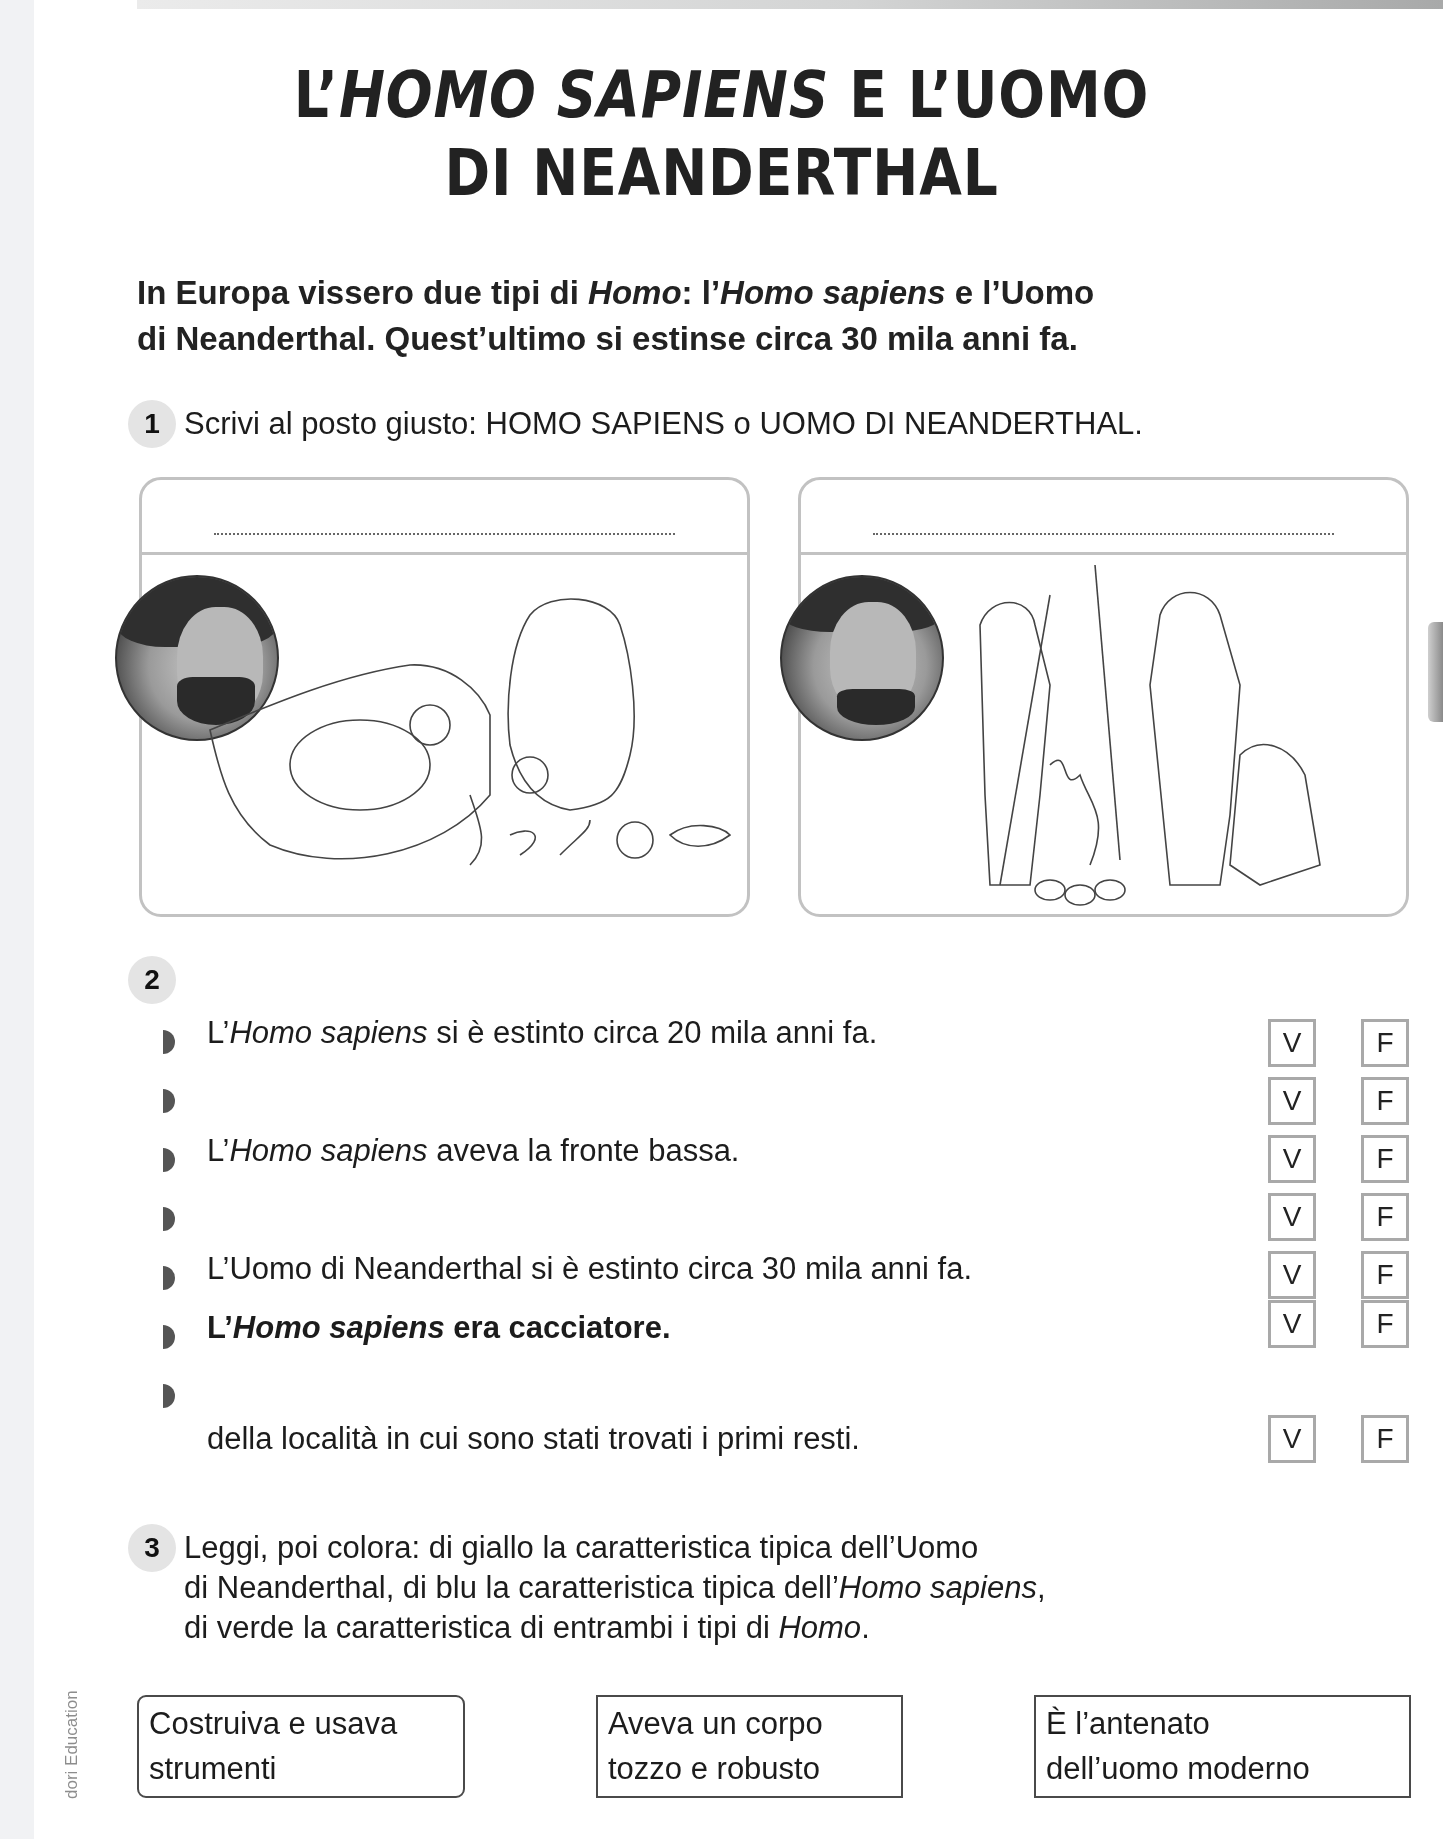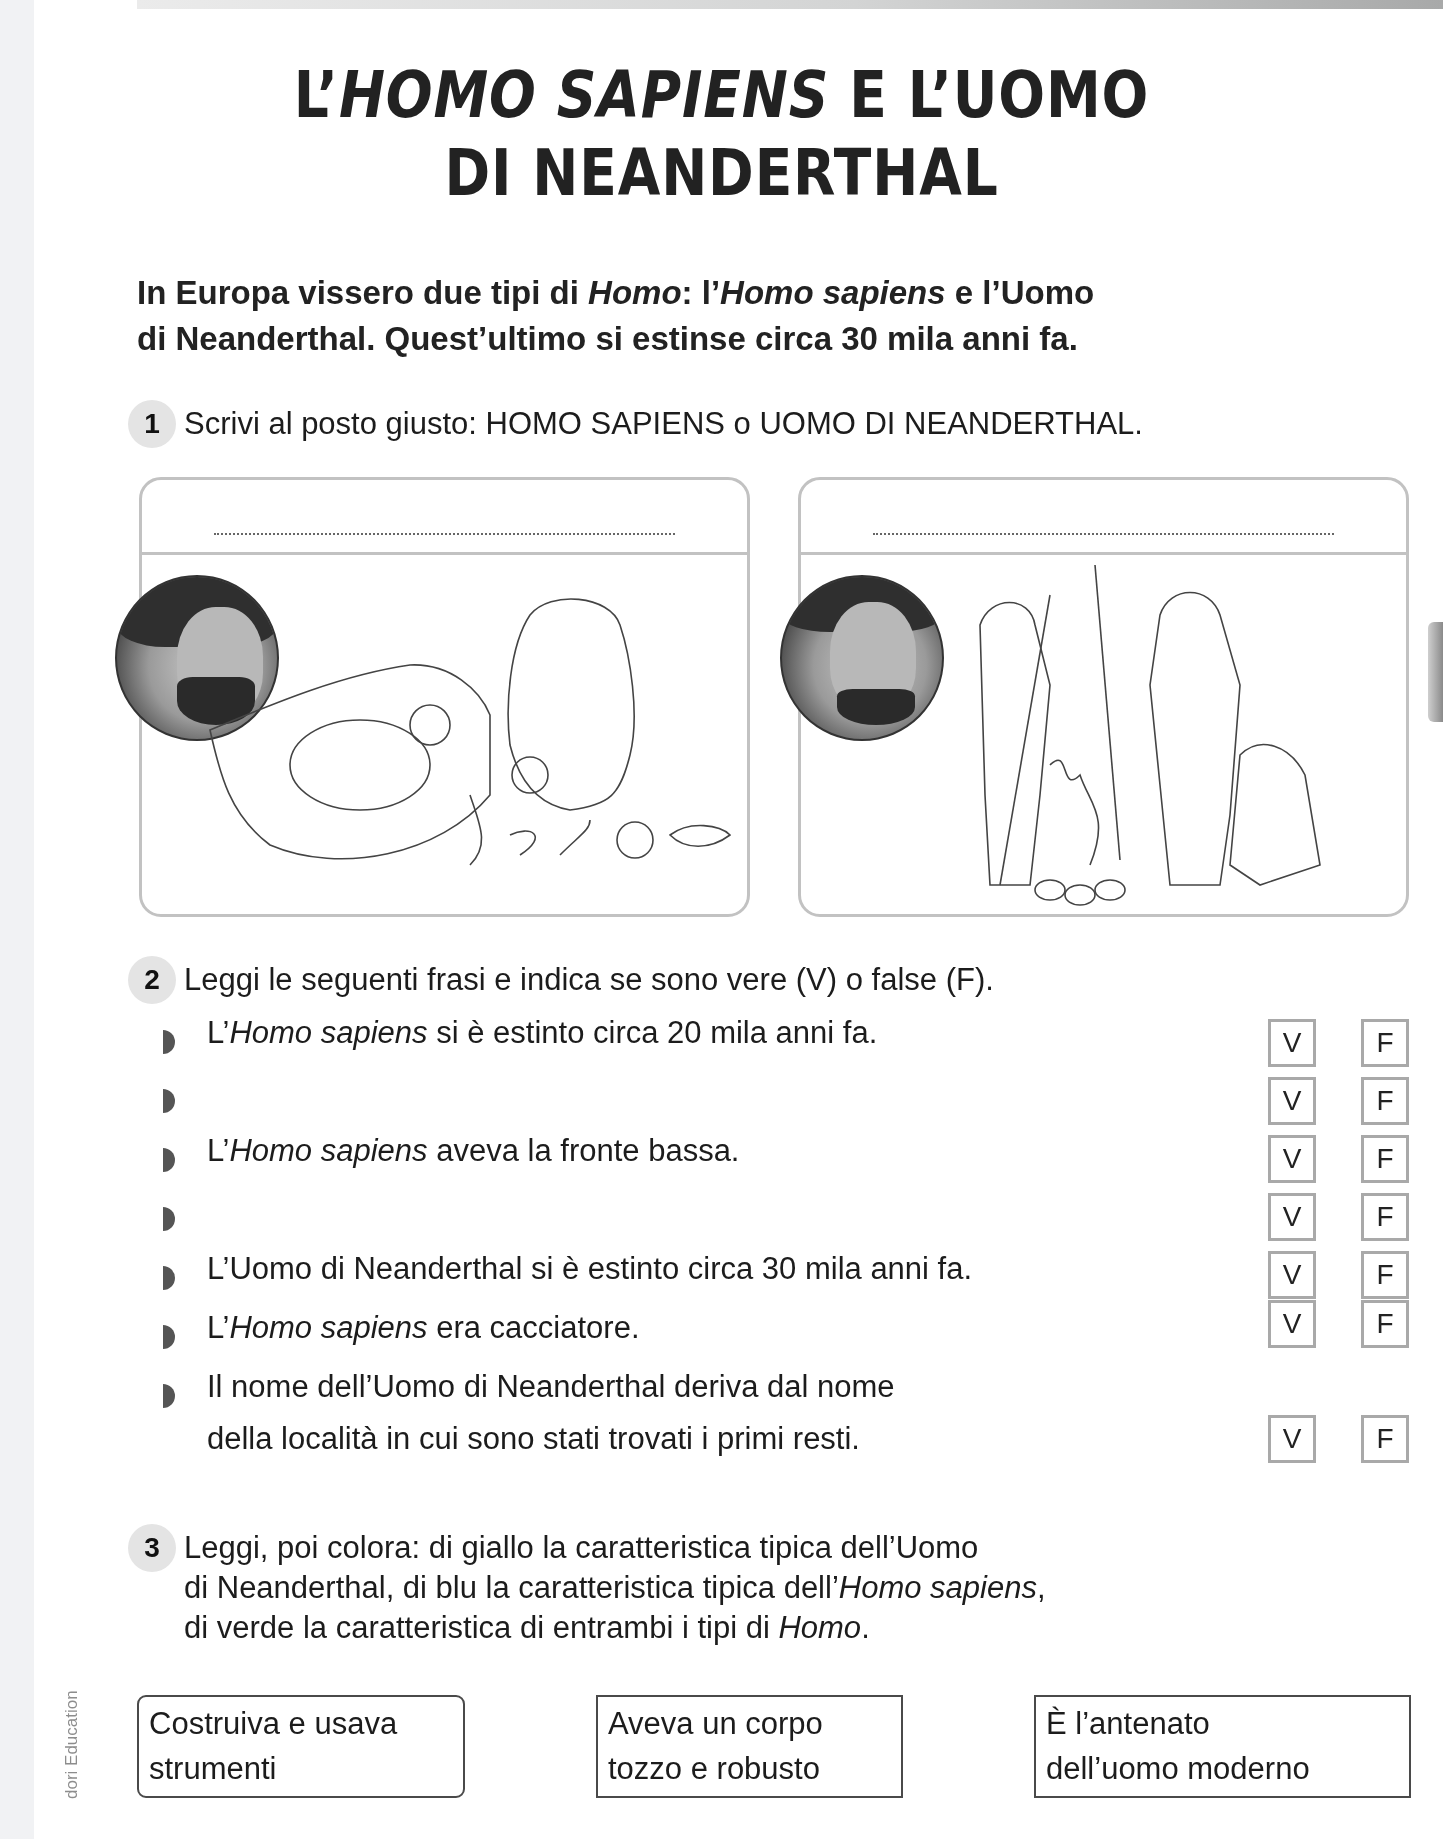--- a/index.html
+++ b/index.html
@@ -125,21 +125,20 @@
     <path d="M280 190 C300 170 330 180 345 210 L360 300 L300 320 L270 300 Z"></path>
     <path d="M90 200 C110 180 100 230 120 210 C130 240 150 250 130 300"></path>
     <ellipse cx="90" cy="325" rx="15" ry="10"></ellipse>
       <ellipse cx="120" cy="330" rx="15" ry="10"></ellipse>
       <ellipse cx="150" cy="325" rx="15" ry="10"></ellipse>
   </svg>
 </div>
 
 <div class="ex" style="left:128px; top:960px;">
   <div class="badge">2</div>
-  <div class="ex-text">Leggi le seguenti frasi e indica se sono vere (V) o false (F).</div>
 </div>
 
 <div class="list">
   <div class="row" style="top:0;">
     <div class="bullet" style="top:17px;"></div>
     <div class="stmt" style="top:-6px;"><span>L’</span><i>Homo sapiens</i><span> si è estinto circa 20 mila anni fa.</span></div>
     <div class="vf v" style="top:6px;">V</div>
     <div class="vf f" style="top:6px;">F</div>
   </div>
   <div class="row" style="top:59px;">
@@ -159,27 +158,27 @@
     <div class="vf f" style="top:3px;">F</div>
   </div>
   <div class="row" style="top:236px;">
     <div class="bullet" style="top:17px;"></div>
     <div class="stmt" style="top:-6px;"><span>L’Uomo di Neanderthal si è estinto circa 30 mila anni fa.</span></div>
     <div class="vf v" style="top:2px;">V</div>
     <div class="vf f" style="top:2px;">F</div>
   </div>
   <div class="row" style="top:295px;">
     <div class="bullet" style="top:17px;"></div>
-    <div class="stmt" style="top:-6px;"><span>L’</span><i>Homo sapiens</i><span> era cacciatore.</span></div>
+    <div class="stmt" style="top:-6px;font-weight:bold;"><span>L’</span><i>Homo sapiens</i><span> era cacciatore.</span></div>
     <div class="vf v" style="top:-8px;">V</div>
     <div class="vf f" style="top:-8px;">F</div>
   </div>
   <div class="row" style="top:354px; height:110px;">
     <div class="bullet" style="top:17px;"></div>
-    <div class="stmt" style="top:-6px;"><span>Il nome dell’Uomo di Neanderthal deriva dal nome</span><br><span>della località in cui sono stati trovati i primi resti.</span></div>
+    <div class="stmt" style="top:-6px;"><br><span>della località in cui sono stati trovati i primi resti.</span></div>
     <div class="vf v" style="top:48px;">V</div>
     <div class="vf f" style="top:48px;">F</div>
   </div>
 </div>
 
 <div class="ex" style="left:128px; top:1528px;">
   <div class="badge">3</div>
   <div class="ex-text">
     <span>Leggi, poi colora: di giallo la caratteristica tipica dell’Uomo</span><br>
     <span>di Neanderthal, di blu la caratteristica tipica dell’</span><i>Homo sapiens</i><span>,</span><br>

